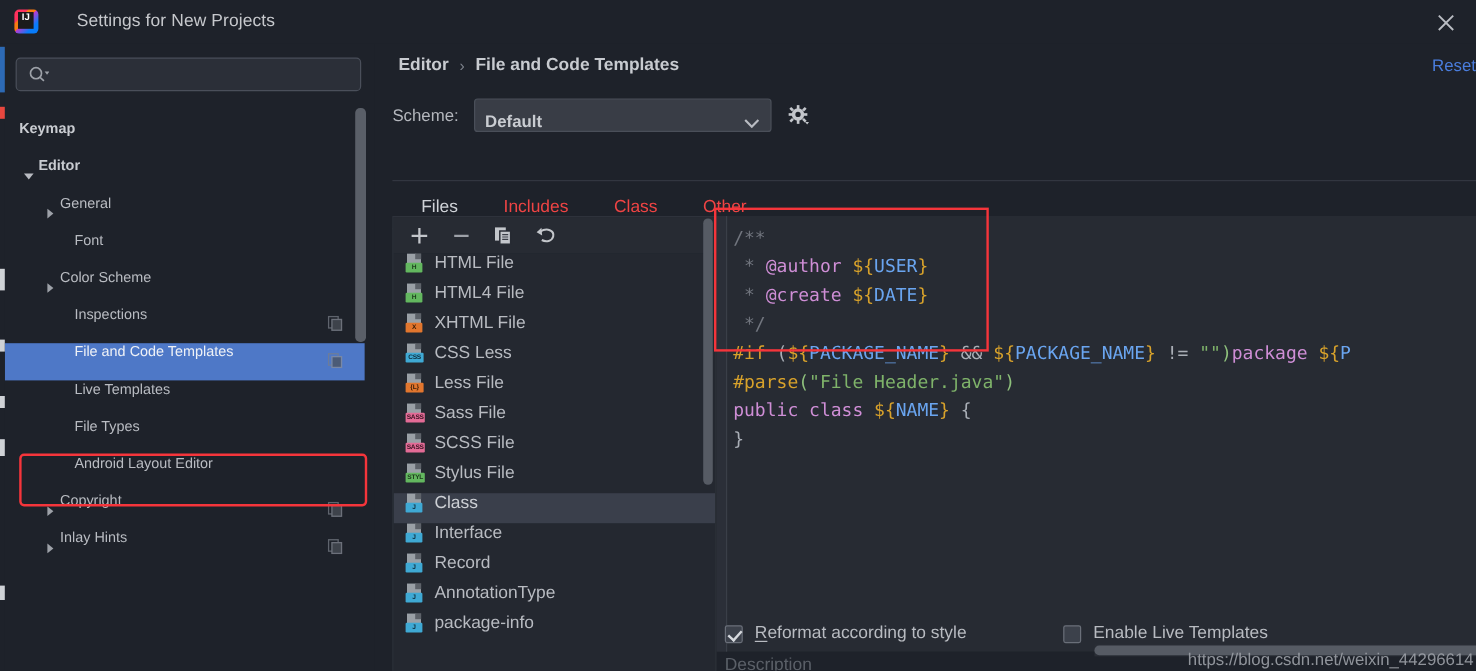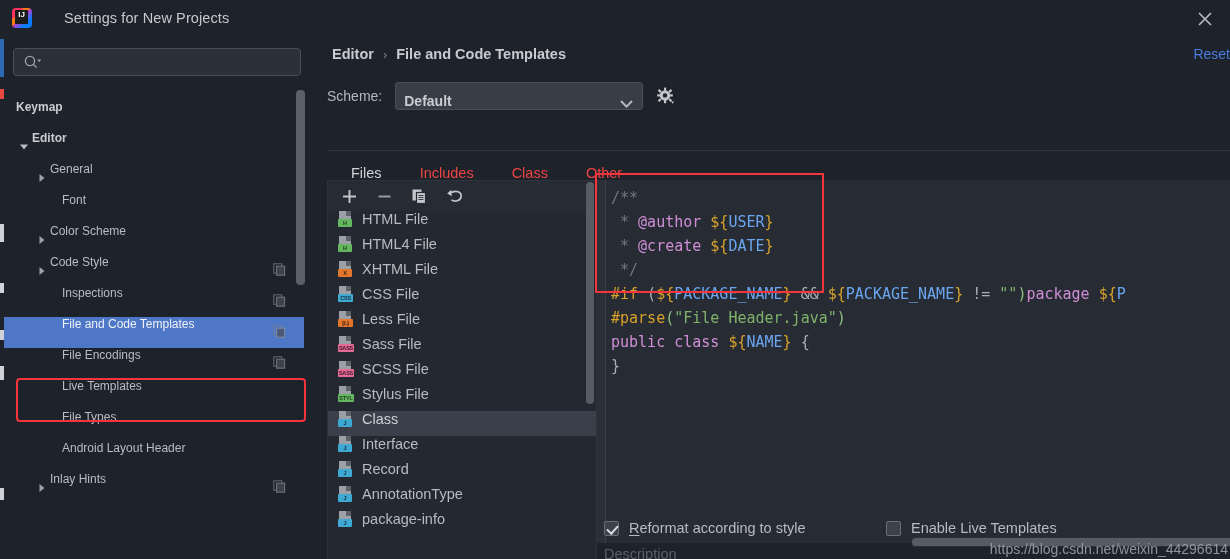--- a/index.html
+++ b/index.html
@@ -344,61 +344,54 @@
           <span class="lbl">Font</span>
         </div>
         <div class="tree-row indent-1">
           <span class="arrow">
             <svg width="10" height="10" viewBox="0 0 10 10">
               <path d="M2.5 1 L7.5 5 L2.5 9 z" fill="#9da1a8"></path>
             </svg>
           </span>
           <span class="lbl">Color Scheme</span>
         </div>
-        <div class="tree-row indent-1">
-          <span class="arrow">
-            <svg width="10" height="10" viewBox="0 0 10 10">
-              <path d="M2.5 1 L7.5 5 L2.5 9 z" fill="#9da1a8"></path>
-            </svg>
-          </span>
-          <span class="lbl">Code Style</span>
-          <span class="copy-ind"><svg width="13" height="13" viewBox="0 0 13 13">
-              <rect x="0.8" y="0.8" width="8" height="9.5" fill="none" stroke="#797e88" stroke-width="1.1"></rect>
-              <rect x="3.6" y="3.2" width="8" height="9" fill="#4b5059" stroke="#8a8f99" stroke-width="1.1"></rect>
-            </svg></span>
-        </div>
         <div class="tree-row indent-2">
           <span class="lbl">Inspections</span>
           <span class="copy-ind"><svg width="13" height="13" viewBox="0 0 13 13">
               <rect x="0.8" y="0.8" width="8" height="9.5" fill="none" stroke="#797e88" stroke-width="1.1"></rect>
               <rect x="3.6" y="3.2" width="8" height="9" fill="#4b5059" stroke="#8a8f99" stroke-width="1.1"></rect>
             </svg></span>
         </div>
         <div class="tree-row indent-2 selected">
           <span class="lbl">File and Code Templates</span>
           <span class="copy-ind"><svg width="13" height="13" viewBox="0 0 13 13">
               <rect x="0.8" y="0.8" width="8" height="9.5" fill="none" stroke="#797e88" stroke-width="1.1"></rect>
               <rect x="3.6" y="3.2" width="8" height="9" fill="#4b5059" stroke="#8a8f99" stroke-width="1.1"></rect>
             </svg></span>
         </div>
         <div class="tree-row indent-2">
-          <span class="lbl">File Encodings</span>
+          <span class="lbl">Live Templates</span>
+        </div>
+        <div class="tree-row indent-2">
+          <span class="lbl">File Types</span>
+        </div>
+        <div class="tree-row indent-2">
+          <span class="lbl">Android Layout Editor</span>
+        </div>
+        <div class="tree-row indent-1">
+          <span class="arrow">
+            <svg width="10" height="10" viewBox="0 0 10 10">
+              <path d="M2.5 1 L7.5 5 L2.5 9 z" fill="#9da1a8"></path>
+            </svg>
+          </span>
+          <span class="lbl">Copyright</span>
           <span class="copy-ind"><svg width="13" height="13" viewBox="0 0 13 13">
               <rect x="0.8" y="0.8" width="8" height="9.5" fill="none" stroke="#797e88" stroke-width="1.1"></rect>
               <rect x="3.6" y="3.2" width="8" height="9" fill="#4b5059" stroke="#8a8f99" stroke-width="1.1"></rect>
             </svg></span>
-        </div>
-        <div class="tree-row indent-2">
-          <span class="lbl">Live Templates</span>
-        </div>
-        <div class="tree-row indent-2">
-          <span class="lbl">File Types</span>
-        </div>
-        <div class="tree-row indent-2">
-          <span class="lbl">Android Layout Header</span>
         </div>
         <div class="tree-row indent-1">
           <span class="arrow">
             <svg width="10" height="10" viewBox="0 0 10 10">
               <path d="M2.5 1 L7.5 5 L2.5 9 z" fill="#9da1a8"></path>
             </svg>
           </span>
           <span class="lbl">Inlay Hints</span>
           <span class="copy-ind"><svg width="13" height="13" viewBox="0 0 13 13">
               <rect x="0.8" y="0.8" width="8" height="9.5" fill="none" stroke="#797e88" stroke-width="1.1"></rect>
@@ -513,21 +506,21 @@
               <span class="badge" style="background:#e2762e;color:#3a1d08;width:12px">X</span>
             </span>
             <span>XHTML File</span>
           </div>
           <div class="file-row">
             <span class="ficon">
               <span class="page"></span>
               <span class="fold"></span>
               <span class="badge" style="background:#3fa9d4;color:#0d2b3a;width:15px">CSS</span>
             </span>
-            <span>CSS File</span>
+            <span>CSS Less</span>
           </div>
           <div class="file-row">
             <span class="ficon">
               <span class="page"></span>
               <span class="fold"></span>
               <span class="badge" style="background:#e2762e;color:#3a1d08;width:15px">{L}</span>
             </span>
             <span>Less File</span>
           </div>
           <div class="file-row">

